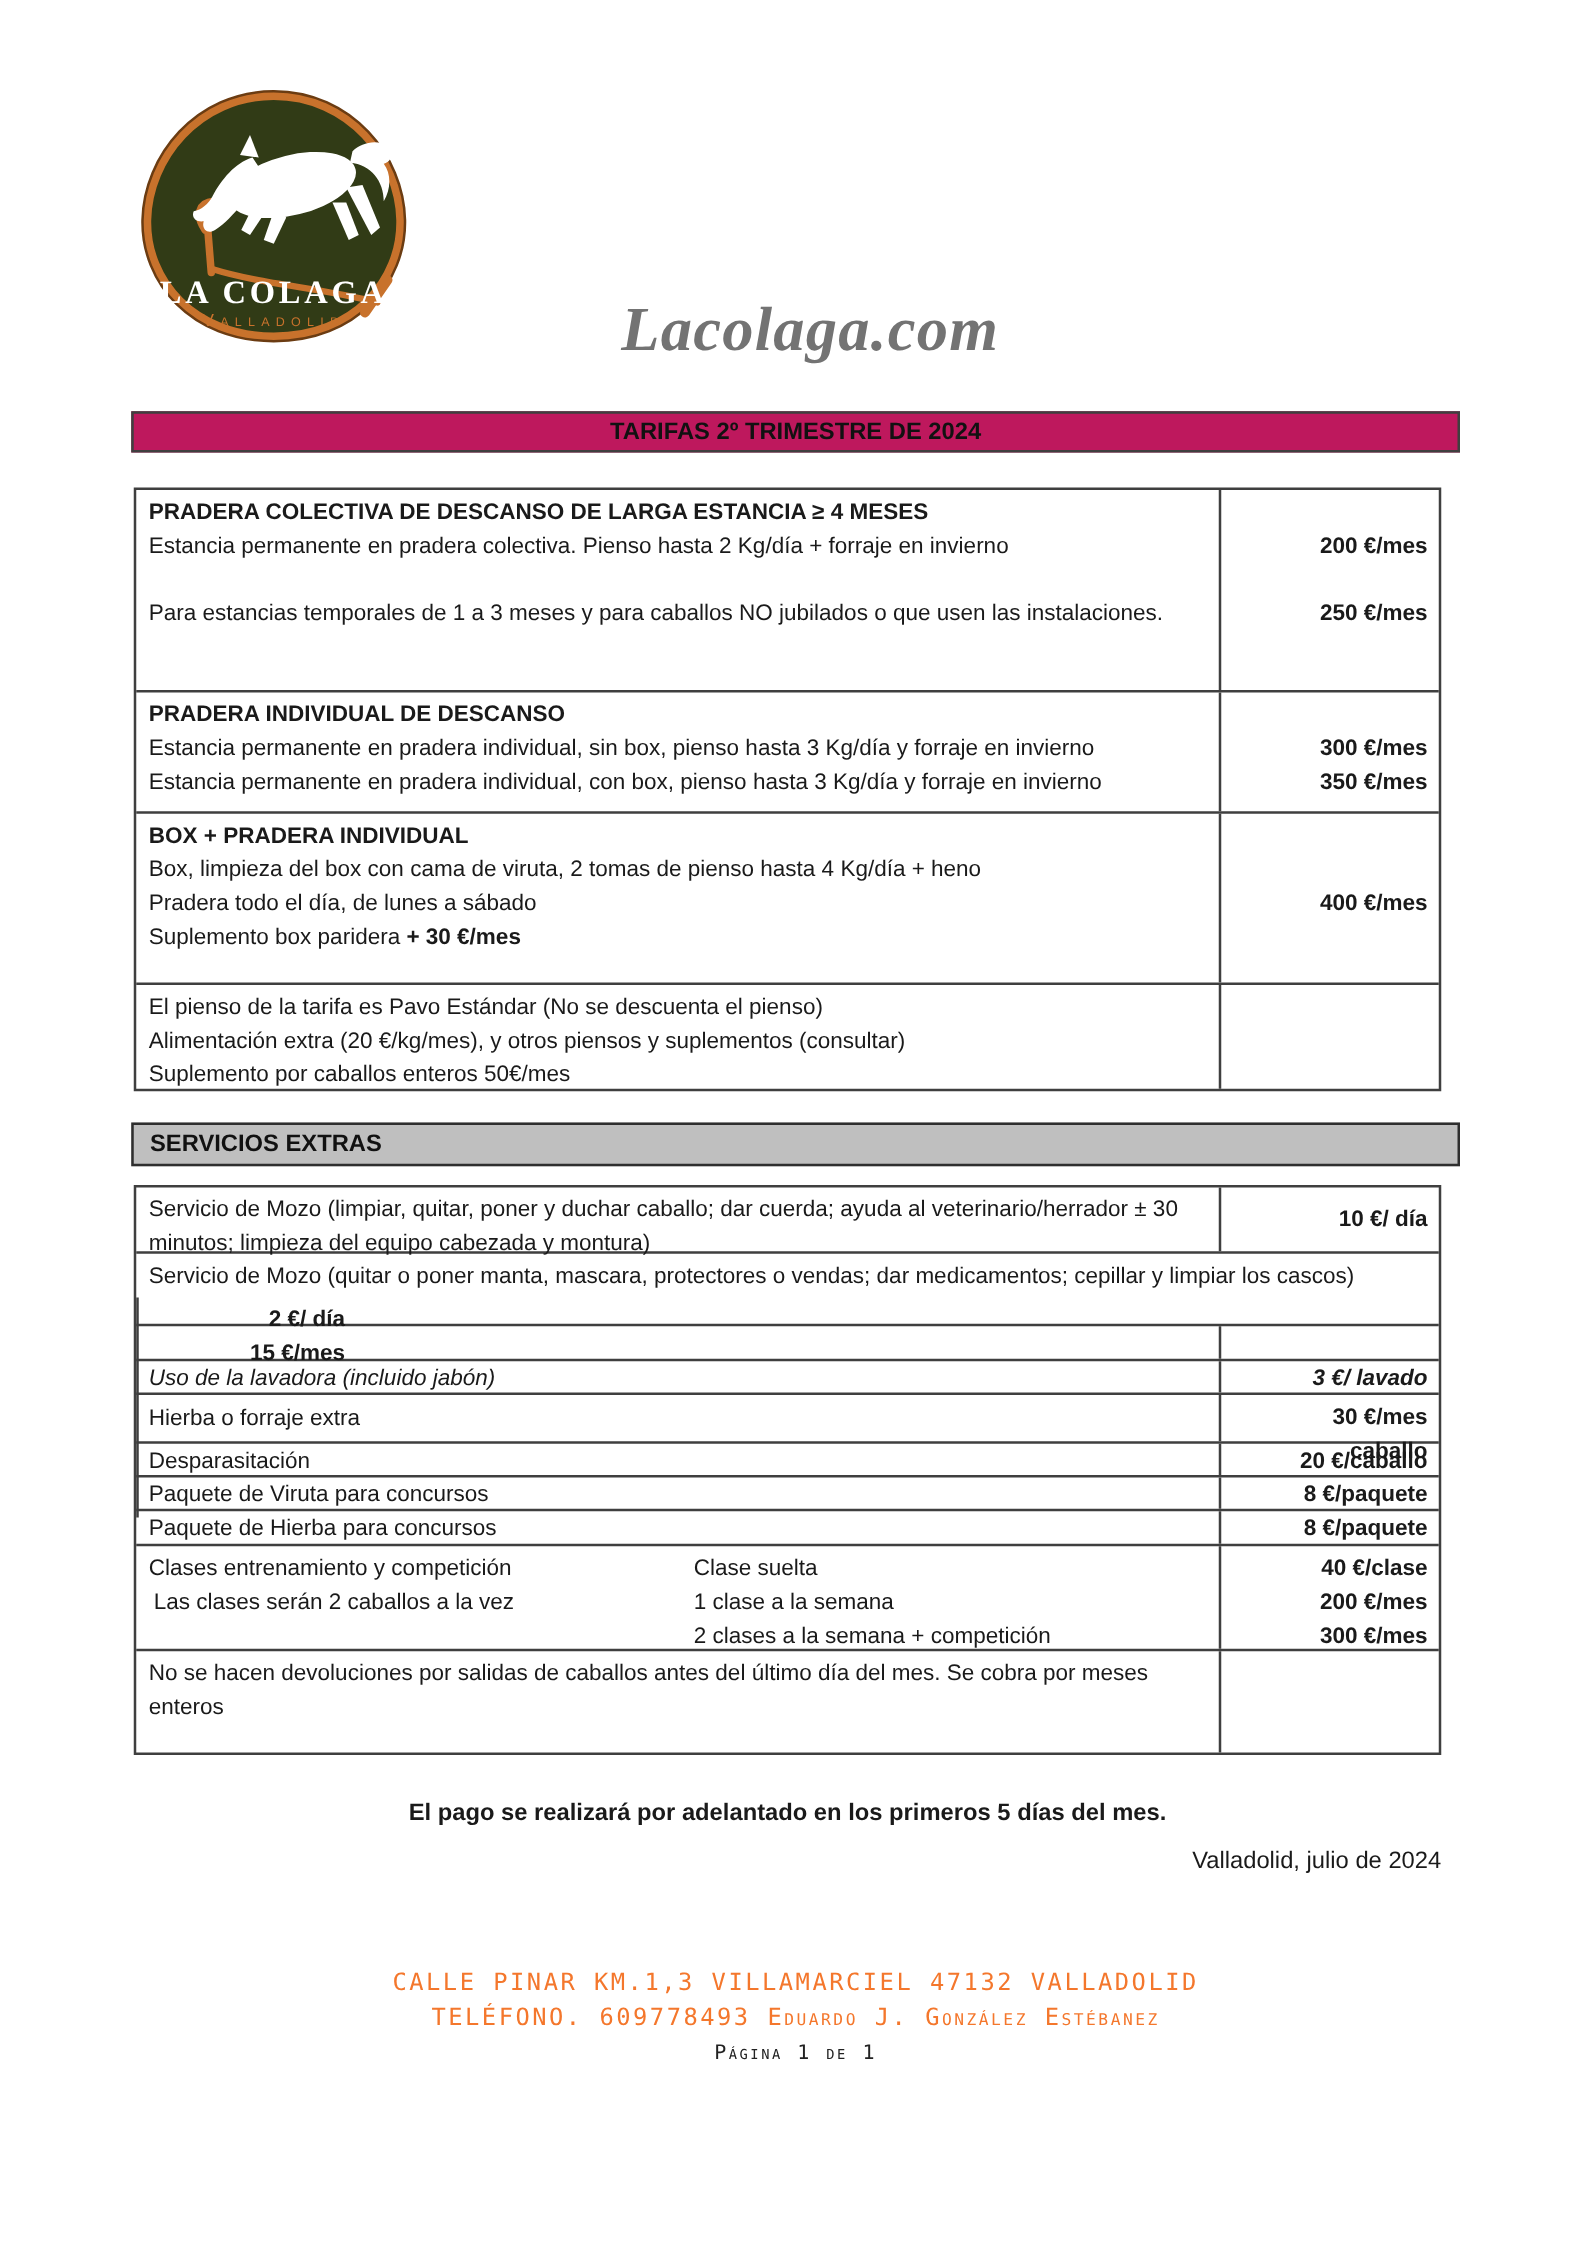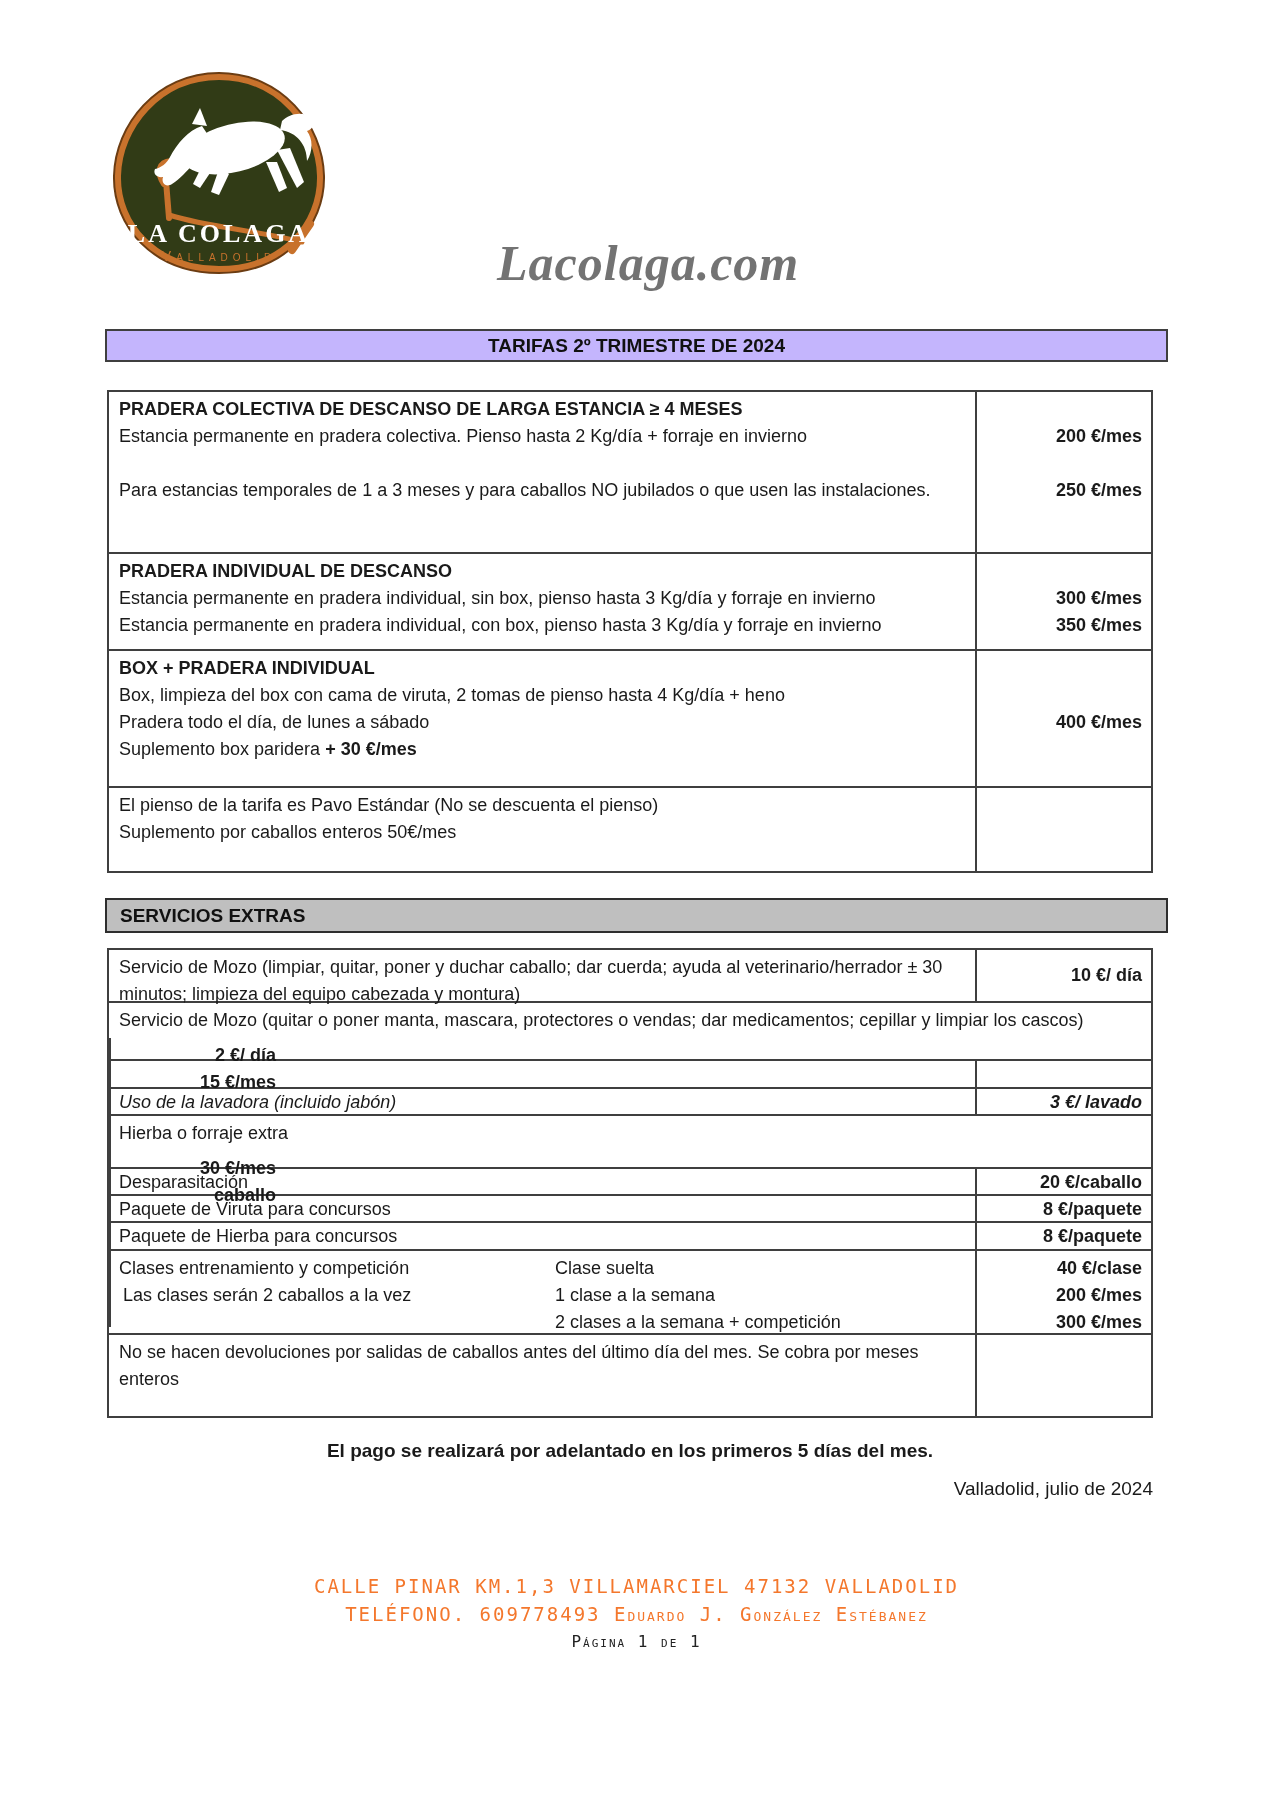--- a/index.html
+++ b/index.html
@@ -14,21 +14,21 @@
   .site-title {
     position:absolute; left:497px; top:234px;
     font-family:"Liberation Serif", serif; font-style:italic; font-weight:bold;
     font-size:50px; color:#737373; letter-spacing:1px;
   }
   .logo-sub { font-variant:small-caps; }
 
   
   .title-bar {
     position:absolute; left:105px; top:329px; width:1063px; height:33px;
-    background:#c4b5fd; border:2px solid #3f3f3f;
+    background:#be185d; border:2px solid #3f3f3f;
     display:flex; align-items:center; justify-content:center;
     font-weight:bold; font-size:19px; color:#111;
   }
 
   
   .tbl { position:absolute; left:107px; width:1046px; border:2px solid #3f3f3f; background:#fff; }
   .trow { display:flex; border-bottom:2px solid #3f3f3f; }
   .trow:last-child { border-bottom:none; }
   .tcell { flex:1; padding:4px 10px; font-size:18px; line-height:27px; }
   .pcell {
@@ -53,21 +53,21 @@
   
   .extras-bar {
     position:absolute; left:105px; top:898px; width:1063px; height:35px;
     background:#BFBFBF; border:2px solid #2e2e2e;
     display:flex; align-items:center; padding-left:13px;
     font-weight:bold; font-size:19px; color:#111;
   }
 
   #table2 { top:948px; }
   .r0 { height:53px; } .r1 { height:58px;flex-direction:column; } .r2 { height:28px; }
-  .r3 { height:27px;font-style:italic; } .r4 { height:53px;flex-direction:column; } .r5 { height:27px; }
+  .r3 { height:27px;font-style:italic; } .r4 { height:39px; } .r5 { height:27px; }
   .r6 { height:27px; } .r7 { height:28px; } .r8 { height:84px; }
   .r9 { height:81px;gap:38px; }
   .r3 .tcell, .r3 .pcell, .r5 .tcell, .r5 .pcell,
   .r6 .tcell, .r6 .pcell, .r7 .tcell, .r7 .pcell { padding-top:0; padding-bottom:0; line-height:26px; }
   .cols { display:flex; }
   .colA { width:436px; flex:0 0 436px; }
   .colB { flex:1; }
 
   
   .payment-note {
@@ -165,20 +165,21 @@
       </div>
       <div class="pcell">
         <div class="sp54"></div>
         <div>400 €/mes</div>
       </div>
     </div>
 
     <div class="trow s4">
       <div class="tcell">
         <div>El pienso de la tarifa es Pavo Estándar (No se descuenta el pienso)</div>
+        <div>Alimentación extra (20 €/kg/mes), y otros piensos y suplementos (consultar)</div>
         <div>Suplemento por caballos enteros 50€/mes</div>
       </div>
       <div class="pcell"></div>
     </div>
 
   </div>
 
   <div class="extras-bar">
     <span>SERVICIOS EXTRAS</span>
   </div>

